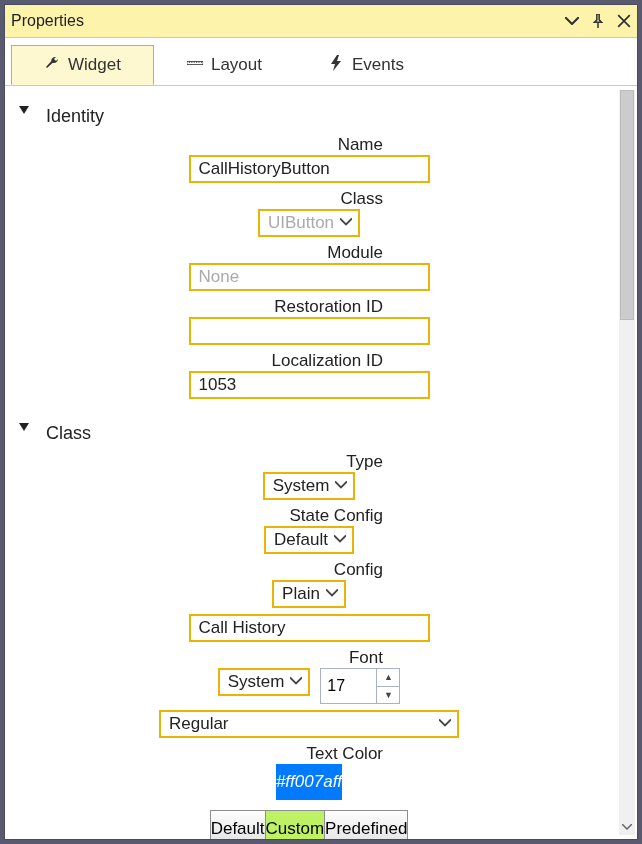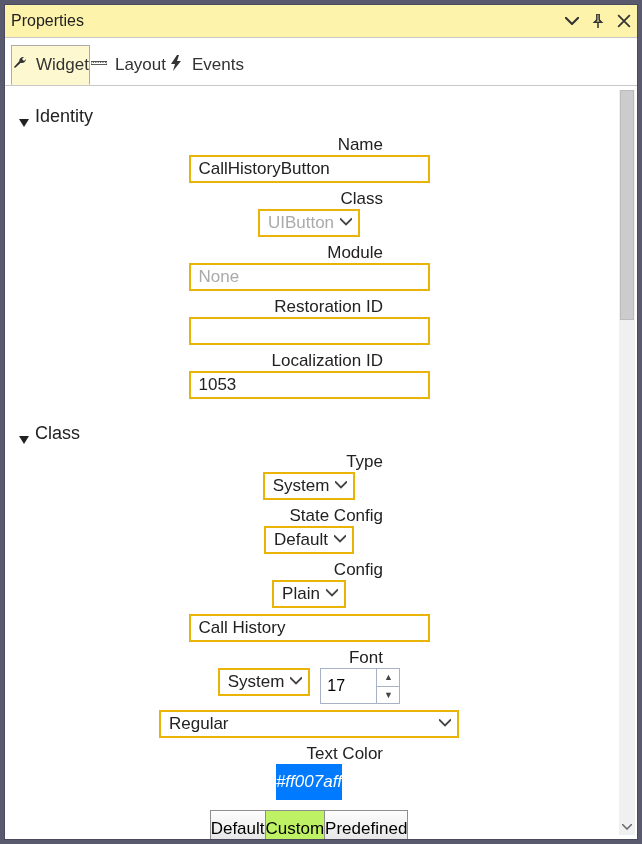--- a/index.html
+++ b/index.html
@@ -4,29 +4,29 @@
 <style>
   * { box-sizing: border-box; margin: 0; padding: 0; font-family: "Segoe UI", Tahoma, sans-serif; }
   html, body { height: 100%; }
   body { width: 642px; height: 844px; background: #5a5a6e; padding: 4px; }
   .panel { width: 100%; height: 100%; background: #fff; border: 1px solid #4a4a5e; position: relative; display: flex; flex-direction: column; }
   .titlebar { background: #fdf3ab; height: 30px; display: flex; align-items: center; padding: 16px 6px; border-bottom: 1px solid #c8c8c8; }
   .titlebar .title { font-size: 16px; color: #222; flex: 1; }
   .titlebar .winbtns { display: flex; gap: 12px; align-items: center; color: #333; }
   .winbtn { width: 14px; height: 14px; display: flex; align-items: center; justify-content: center; cursor: pointer; font-size: 14px; }
   .tabs { height: 48px; border-bottom: 1px solid #c8c8c8; display: flex; align-items: flex-end; padding-left: 6px; gap: 0; }
-  .tab { height: 40px; padding: 0 0; display: flex; align-items: center; gap: 8px; font-size: 17px; color: #333; cursor: pointer; border: 1px solid transparent; }
+  .tab { height: 40px; padding: 0 32px; display: flex; align-items: center; gap: 8px; font-size: 17px; color: #333; cursor: pointer; border: 1px solid transparent; }
   .tab.active { background: #fef8d0; border: 1px solid #acacac; border-bottom: 1px solid #fef8d0; }
   .tab svg { width: 16px; height: 16px; }
   .scrollarea { flex: 1; position: relative; overflow: hidden; }
   .content { position: absolute; top: 0; bottom: 0; left: 0; right: 20px; padding: 10px 14px 10px 10px; overflow: hidden; }
   .scrollbar { position: absolute; top: 4px; right: 2px; width: 16px; bottom: 4px; background: #f0f0f0; display: flex; flex-direction: column; align-items: center; }
   .scrollbar .thumb { width: 14px; height: 230px; background: #ccc; border: 1px solid #bbb; margin-top: 0; }
   .scrollbar .arrow-down { width: 16px; height: 16px; margin-top: auto; display: flex; align-items: center; justify-content: center; color: #666; cursor: pointer; }
-  .section-head { display: flex; align-items: flex-end; gap: 6px; font-size: 18px; color: #222; margin: 10px 0 8px 4px; }
+  .section-head { display: flex; align-items: flex-start; gap: 17px; font-size: 18px; color: #222; margin: 10px 0 8px 4px; }
   .disclosure { display: inline-block; width: 0; height: 0; border-left: 5px solid transparent; border-right: 5px solid transparent; border-top: 8px solid #222; }
   .row { display: flex; align-items: center; margin: 6px 0; flex-direction: column; }
   .row .label { width: 172px; text-align: right; padding-right: 12px; font-size: 17px; color: #222; }
   .row .field { flex: 1; }
   .textbox, .combo { width: 100%; height: 28px; border: 2px solid #eab308; padding: 4px 8px; font-size: 17px; color: #222; background: #fff; font-family: inherit; }
   .textbox:read-only.muted { color: #aaa; }
   .combo { position: relative; display: flex; align-items: center; padding-right: 24px; }
   .combo .chev { position: absolute; right: 6px; top: 50%; transform: translateY(-50%); pointer-events: none; }
   .chev svg { width: 12px; height: 12px; }
   .font-row .combo { flex: 1; }

